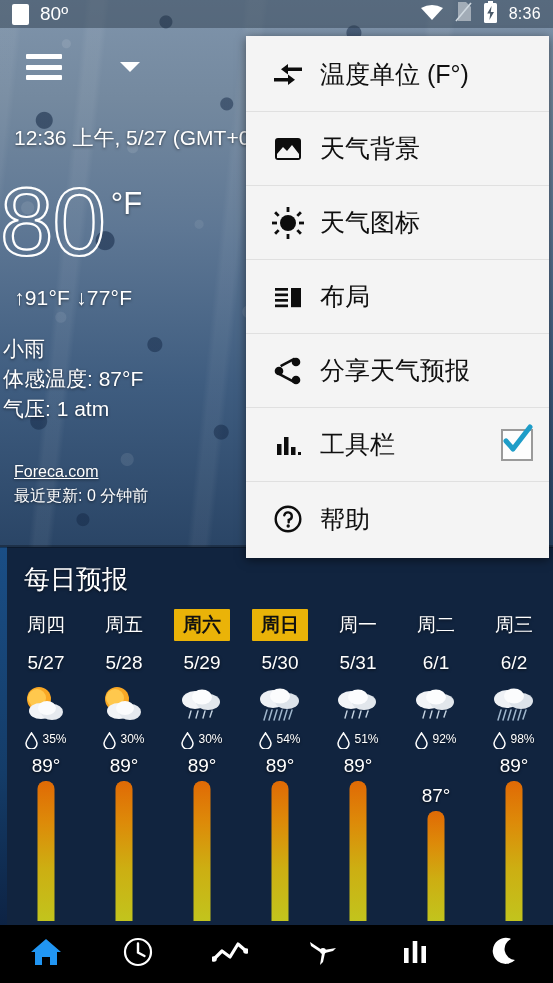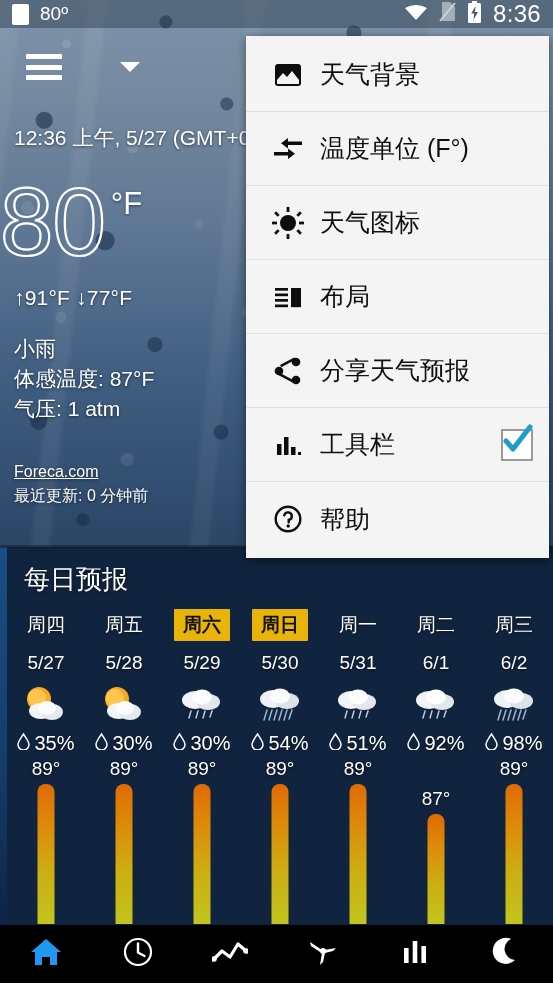--- a/index.html
+++ b/index.html
@@ -86,21 +86,21 @@
 
   
   #status-bar{
     position:absolute; left:0; top:0; width:553px; height:28px;
     display:flex; align-items:center; padding:0 12px;
     color:#fff; font-size:19px; background:rgba(40,55,72,.45);
   }
   .sb-left{ display:flex; align-items:center; gap:11px; }
   .sb-square{ width:17px; height:21px; background:#fff; border-radius:2px; }
   .sb-right{ margin-left:auto; display:flex; align-items:center; gap:11px; }
-  .sb-time{ font-size:24px; letter-spacing:.3px; }
+  .sb-time{ font-size:16px; letter-spacing:.3px; }
 
   
   #header-bar{
     position:absolute; left:0; top:40px; width:553px; height:54px;
     display:flex; align-items:center; padding-left:26px; gap:58px;
   }
   .hamburger{ width:36px; height:26px; display:flex; flex-direction:column; justify-content:space-between; cursor:pointer; }
   .hamburger i{ display:block; height:5px; background:#fff; border-radius:1px; }
   .chev-down{
     width:0;height:0;border-left:10px solid transparent;border-right:10px solid transparent;
@@ -111,38 +111,38 @@
   #current-weather{ position:absolute; left:0; top:124px; width:260px; color:#fff; }
   .cw-datetime{ font-size:21px; padding-left:14px; white-space:nowrap;
     text-shadow:0 1px 3px rgba(0,0,0,.55); }
   .cw-temp-row{ display:flex; align-items:flex-start; padding-left:0; margin-top:28px; }
   .cw-temp{ font-size:96px; line-height:.88; font-weight:300;
     color:transparent; -webkit-text-stroke:2.2px #ffffff; letter-spacing:-1px; }
   .cw-unit{ font-size:31px; margin-top:6px; margin-left:6px; color:#fff;
     text-shadow:0 1px 3px rgba(0,0,0,.5); }
   .cw-hilo{ font-size:21px; padding-left:14px; margin-top:22px; letter-spacing:.2px;
     text-shadow:0 1px 3px rgba(0,0,0,.55); }
-  .cw-cond{ font-size:21px; padding-left:14px; margin-top:24px; line-height:1.42;
+  .cw-cond{ font-size:21px; padding-left:3px; margin-top:24px; line-height:1.42;
     text-shadow:0 1px 3px rgba(0,0,0,.55); }
   .cw-source{ padding-left:14px; margin-top:36px; font-size:16px; line-height:1.5;
     text-shadow:0 1px 3px rgba(0,0,0,.55); }
   .cw-link{ text-decoration:underline; color:#fff; cursor:pointer; }
 
   
   #daily-forecast{ position:absolute; left:0; top:552px; width:553px; height:373px; color:#fff; }
   .df-title{ font-size:26px; padding-left:24px; padding-top:10px;
     text-shadow:0 1px 3px rgba(0,0,0,.6); }
   .df-cols{ display:flex; margin-top:12px; padding-left:7px; }
   .df-col{ width:78px; flex:0 0 78px; display:flex; flex-direction:column; align-items:center; }
   .df-day{ font-size:19px; padding:3px 9px; border-radius:1px; white-space:nowrap;
     text-shadow:0 1px 3px rgba(0,0,0,.6); }
   .df-day.weekend{ background:#eab308; color:#111; font-weight:bold; text-shadow:none; }
   .df-date{ font-size:19px; margin-top:11px; text-shadow:0 1px 3px rgba(0,0,0,.6); }
   .df-icon{ margin-top:8px; height:44px; display:flex; align-items:center; justify-content:center; }
-  .df-pop{ font-size:20px; margin-top:6px; display:flex; align-items:flex-start; gap:4px;
+  .df-pop{ font-size:12px; margin-top:6px; display:flex; align-items:flex-start; gap:4px;
     text-shadow:0 1px 3px rgba(0,0,0,.6); }
   .drop{ width:13px; height:17px; }
   .df-bar-area{ position:relative; width:100%; height:155px; margin-top:14px; }
   .df-hi{ position:absolute; left:0; width:100%; text-align:center; font-size:19px;
     text-shadow:0 1px 3px rgba(0,0,0,.7); }
   .df-bar{ position:absolute; left:50%; transform:translateX(-50%); width:17px;
     border-radius:8px 8px 0 0;
     background:linear-gradient(180deg,#e06a05 0%, #dd8b09 30%, #cdae12 62%, #c2c41d 100%); }
 
   
@@ -420,34 +420,34 @@
           <div class="df-bar" style="bottom:0;height:140px"></div>
         </div>
       </div>
     </div>
 </div>
 
 <div id="overflow-menu">
     <div class="menu-item">
       <span class="mi-icon">
         <svg width="30" height="26" viewBox="0 0 30 26">
+          <path d="M1 16 h14 v-3.5 l7 5.2 -7 5.2 V19.5 H1 Z" fill="#0d0d0d"></path>
+          <path d="M29 9 H15 v3.5 L8 7.3 15 2.1 V5.6 H29 Z" fill="#0d0d0d"></path>
+        </svg>
+      </span>
+      <span class="mi-label">温度单位 (F°)</span>
+    </div>
+    <div class="menu-item">
+      <span class="mi-icon">
+        <svg width="30" height="26" viewBox="0 0 30 26">
           <rect x="2" y="2" width="26" height="22" rx="3" fill="#0d0d0d"></rect>
           <path d="M4 18 l6-7 4 4 5-6 7 9 v4 H4 Z" fill="#f4f4f4"></path>
         </svg>
       </span>
       <span class="mi-label">天气背景</span>
-    </div>
-    <div class="menu-item">
-      <span class="mi-icon">
-        <svg width="30" height="26" viewBox="0 0 30 26">
-          <path d="M1 16 h14 v-3.5 l7 5.2 -7 5.2 V19.5 H1 Z" fill="#0d0d0d"></path>
-          <path d="M29 9 H15 v3.5 L8 7.3 15 2.1 V5.6 H29 Z" fill="#0d0d0d"></path>
-        </svg>
-      </span>
-      <span class="mi-label">温度单位 (F°)</span>
     </div>
     <div class="menu-item">
       <span class="mi-icon">
         <svg width="32" height="32" viewBox="0 0 32 32">
           <circle cx="16" cy="16" r="8" fill="#0d0d0d"></circle>
           <g fill="#0d0d0d">
             <rect x="14.6" y="0" width="2.8" height="5"></rect>
             <rect x="14.6" y="27" width="2.8" height="5"></rect>
             <rect x="0" y="14.6" width="5" height="2.8"></rect>
             <rect x="27" y="14.6" width="5" height="2.8"></rect>

